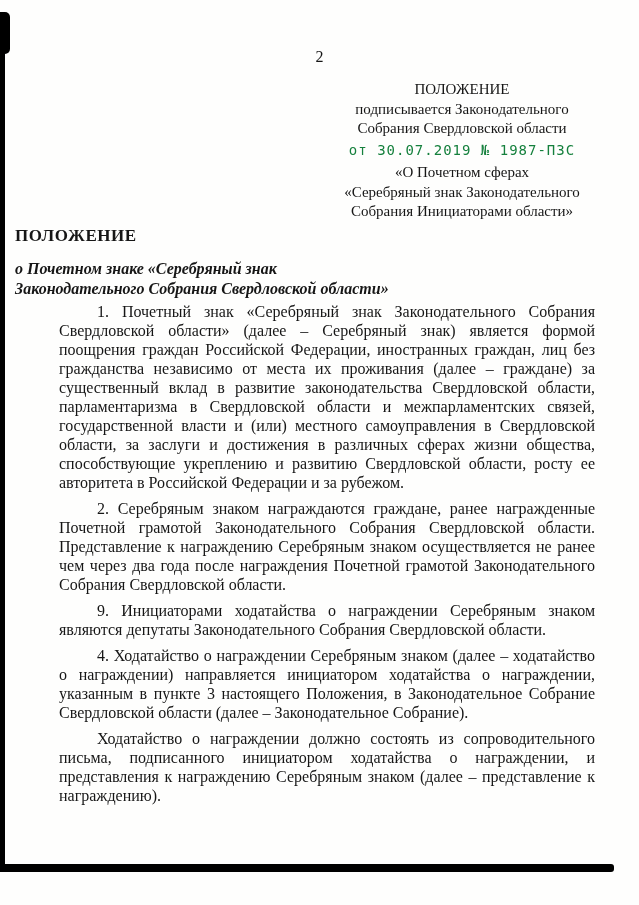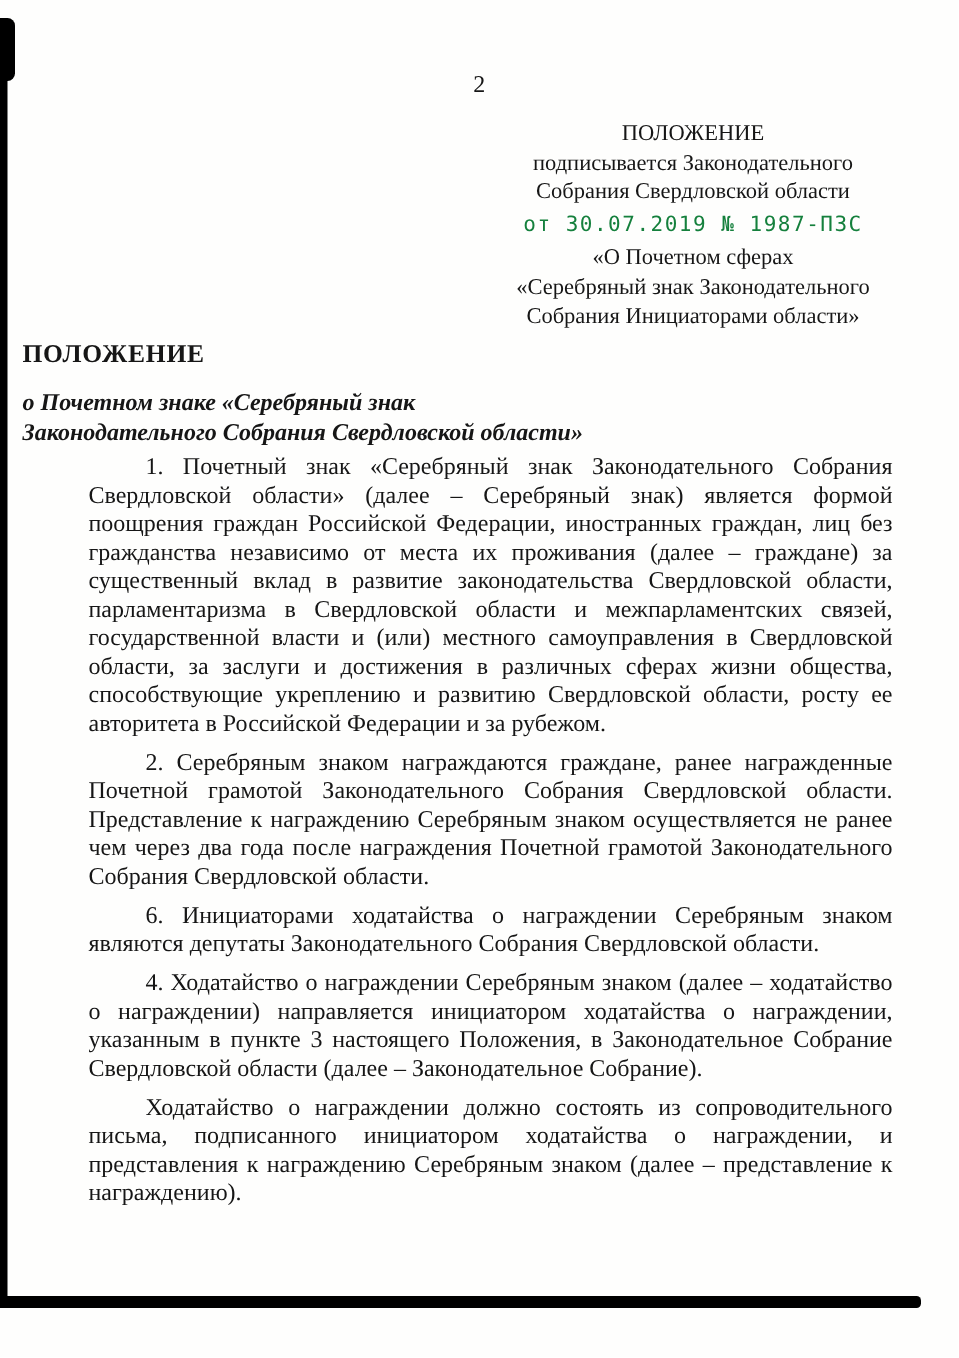--- a/index.html
+++ b/index.html
@@ -110,18 +110,18 @@
 
   <div class="title-block">
     <div class="title-main">ПОЛОЖЕНИЕ</div>
     <div class="title-sub">о Почетном знаке «Серебряный знак</div>
     <div class="title-sub">Законодательного Собрания Свердловской области»</div>
   </div>
 
   <div class="body-text">
     <p>1. Почетный знак «Серебряный знак Законодательного Собрания Свердловской области» (далее – Серебряный знак) является формой поощрения граждан Российской Федерации, иностранных граждан, лиц без гражданства независимо от места их проживания (далее – граждане) за существенный вклад в развитие законодательства Свердловской области, парламентаризма в Свердловской области и межпарламентских связей, государственной власти и (или) местного самоуправления в Свердловской области, за заслуги и достижения в различных сферах жизни общества, способствующие укреплению и развитию Свердловской области, росту ее авторитета в Российской Федерации и за рубежом.</p>
     <p>2. Серебряным знаком награждаются граждане, ранее награжденные Почетной грамотой Законодательного Собрания Свердловской области. Представление к награждению Серебряным знаком осуществляется не ранее чем через два года после награждения Почетной грамотой Законодательного Собрания Свердловской области.</p>
-    <p>6. Инициаторами ходатайства о награждении Серебряным знаком являются депутаты Законодательного Собрания Свердловской области.</p>
+    <p>9. Инициаторами ходатайства о награждении Серебряным знаком являются депутаты Законодательного Собрания Свердловской области.</p>
     <p>4. Ходатайство о награждении Серебряным знаком (далее – ходатайство о награждении) направляется инициатором ходатайства о награждении, указанным в пункте 3 настоящего Положения, в Законодательное Собрание Свердловской области (далее – Законодательное Собрание).</p>
     <p>Ходатайство о награждении должно состоять из сопроводительного письма, подписанного инициатором ходатайства о награждении, и представления к награждению Серебряным знаком (далее – представление к награждению).</p>
   </div>
 
 </div>
 
 </body></html>

